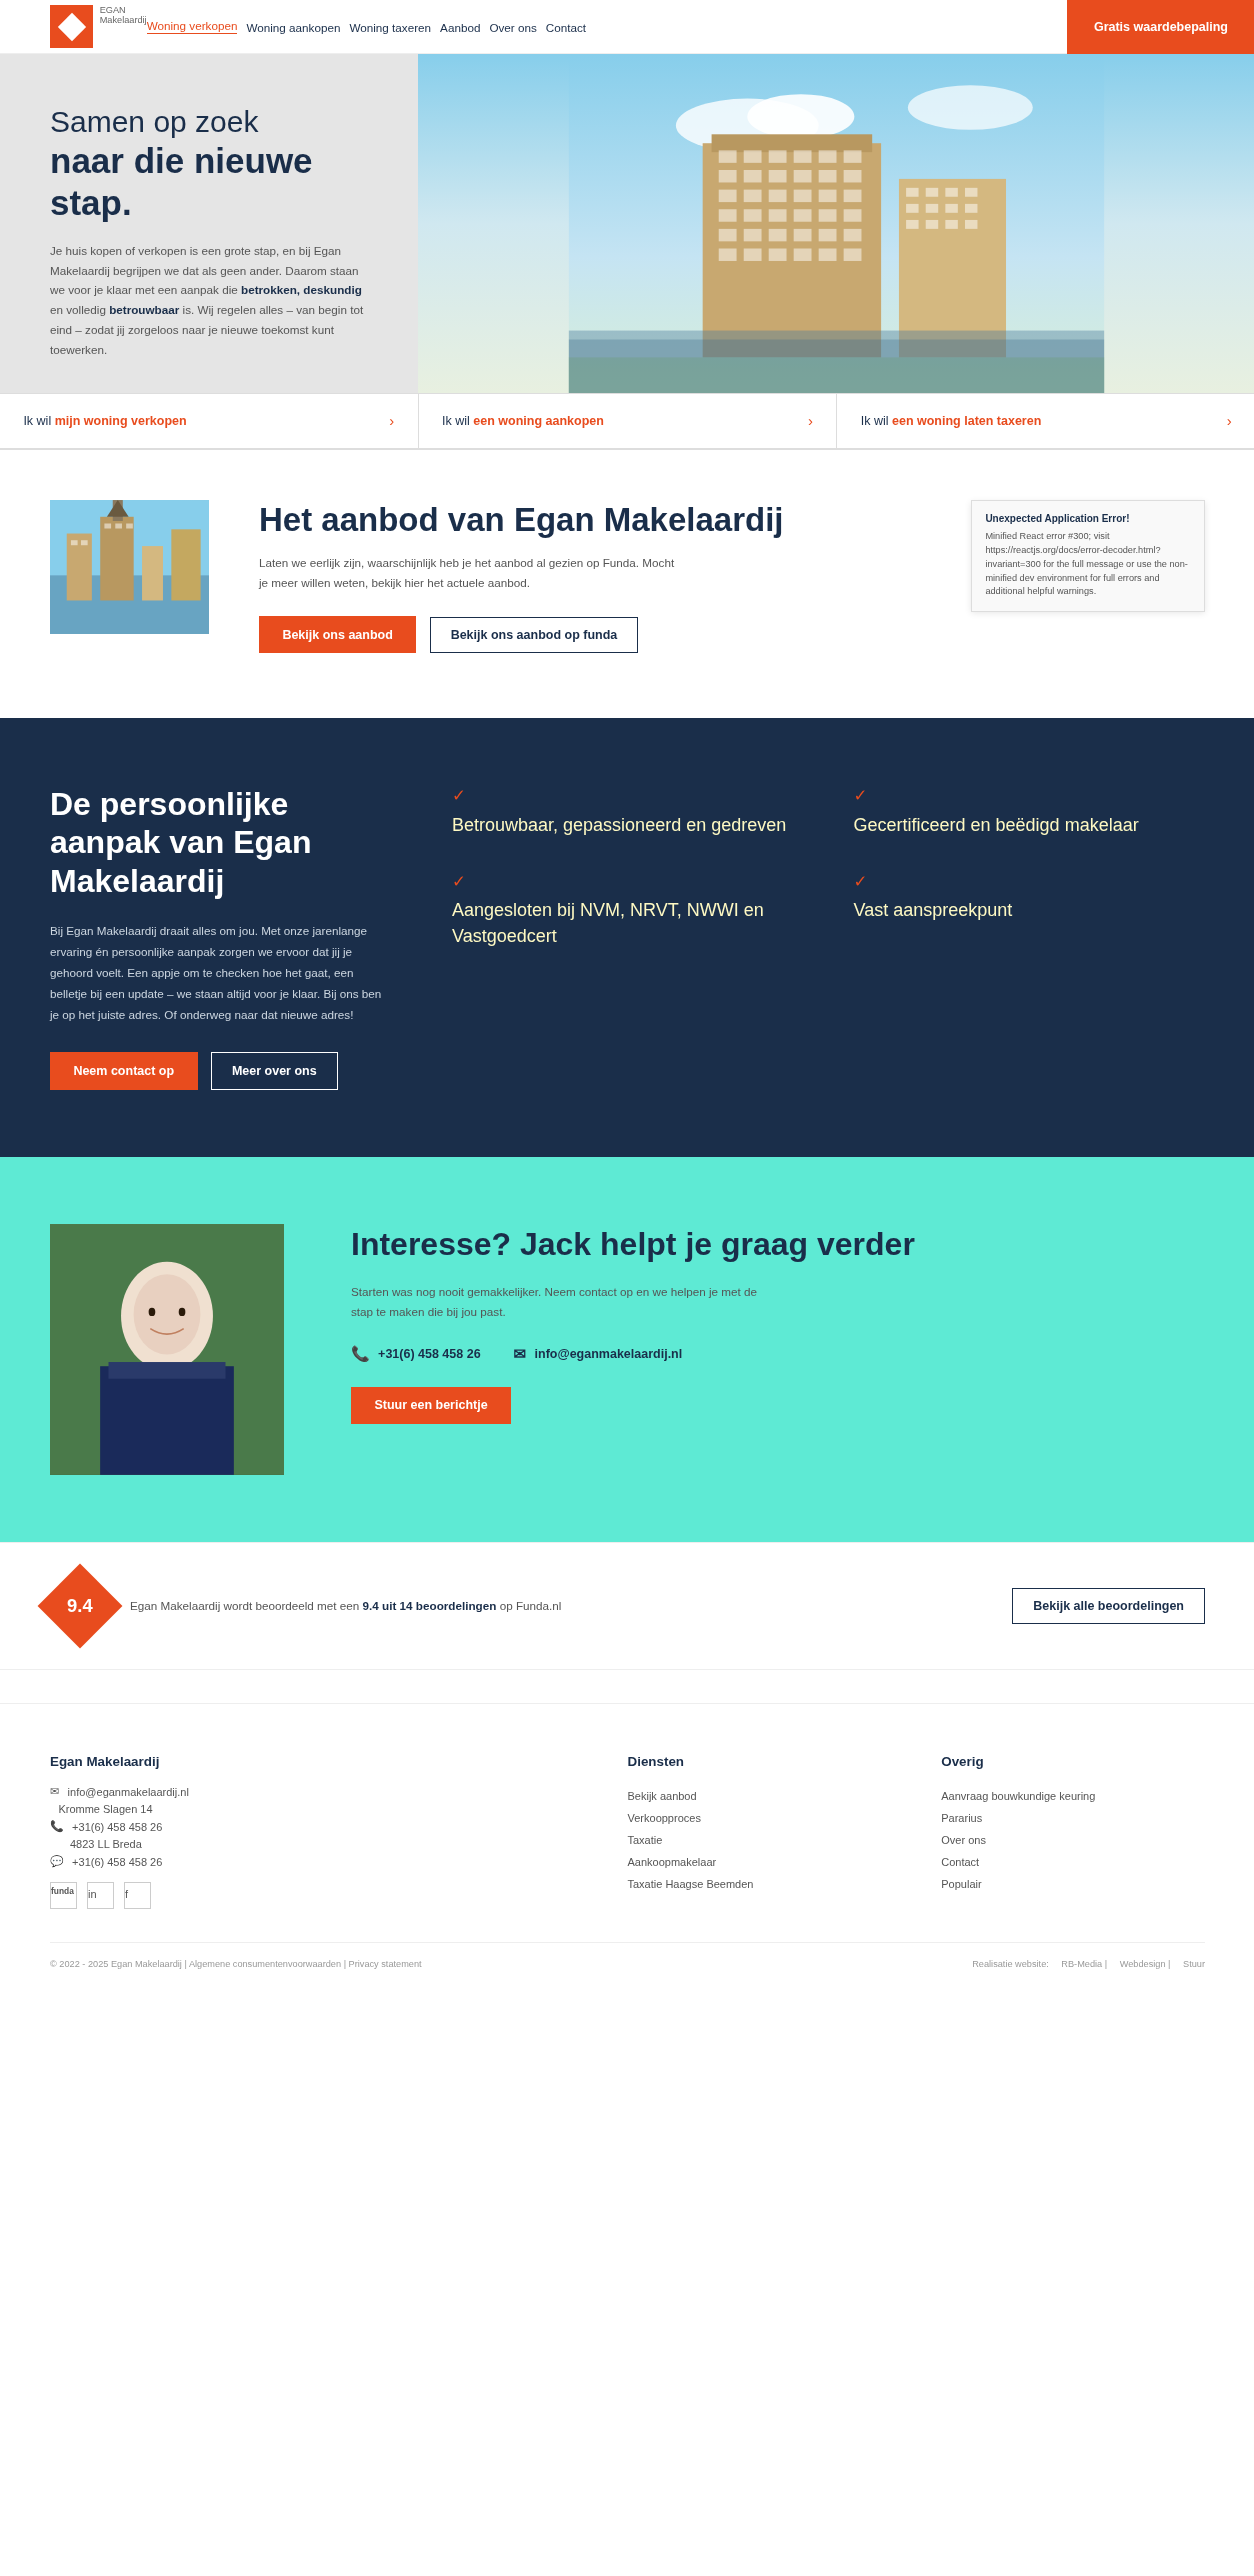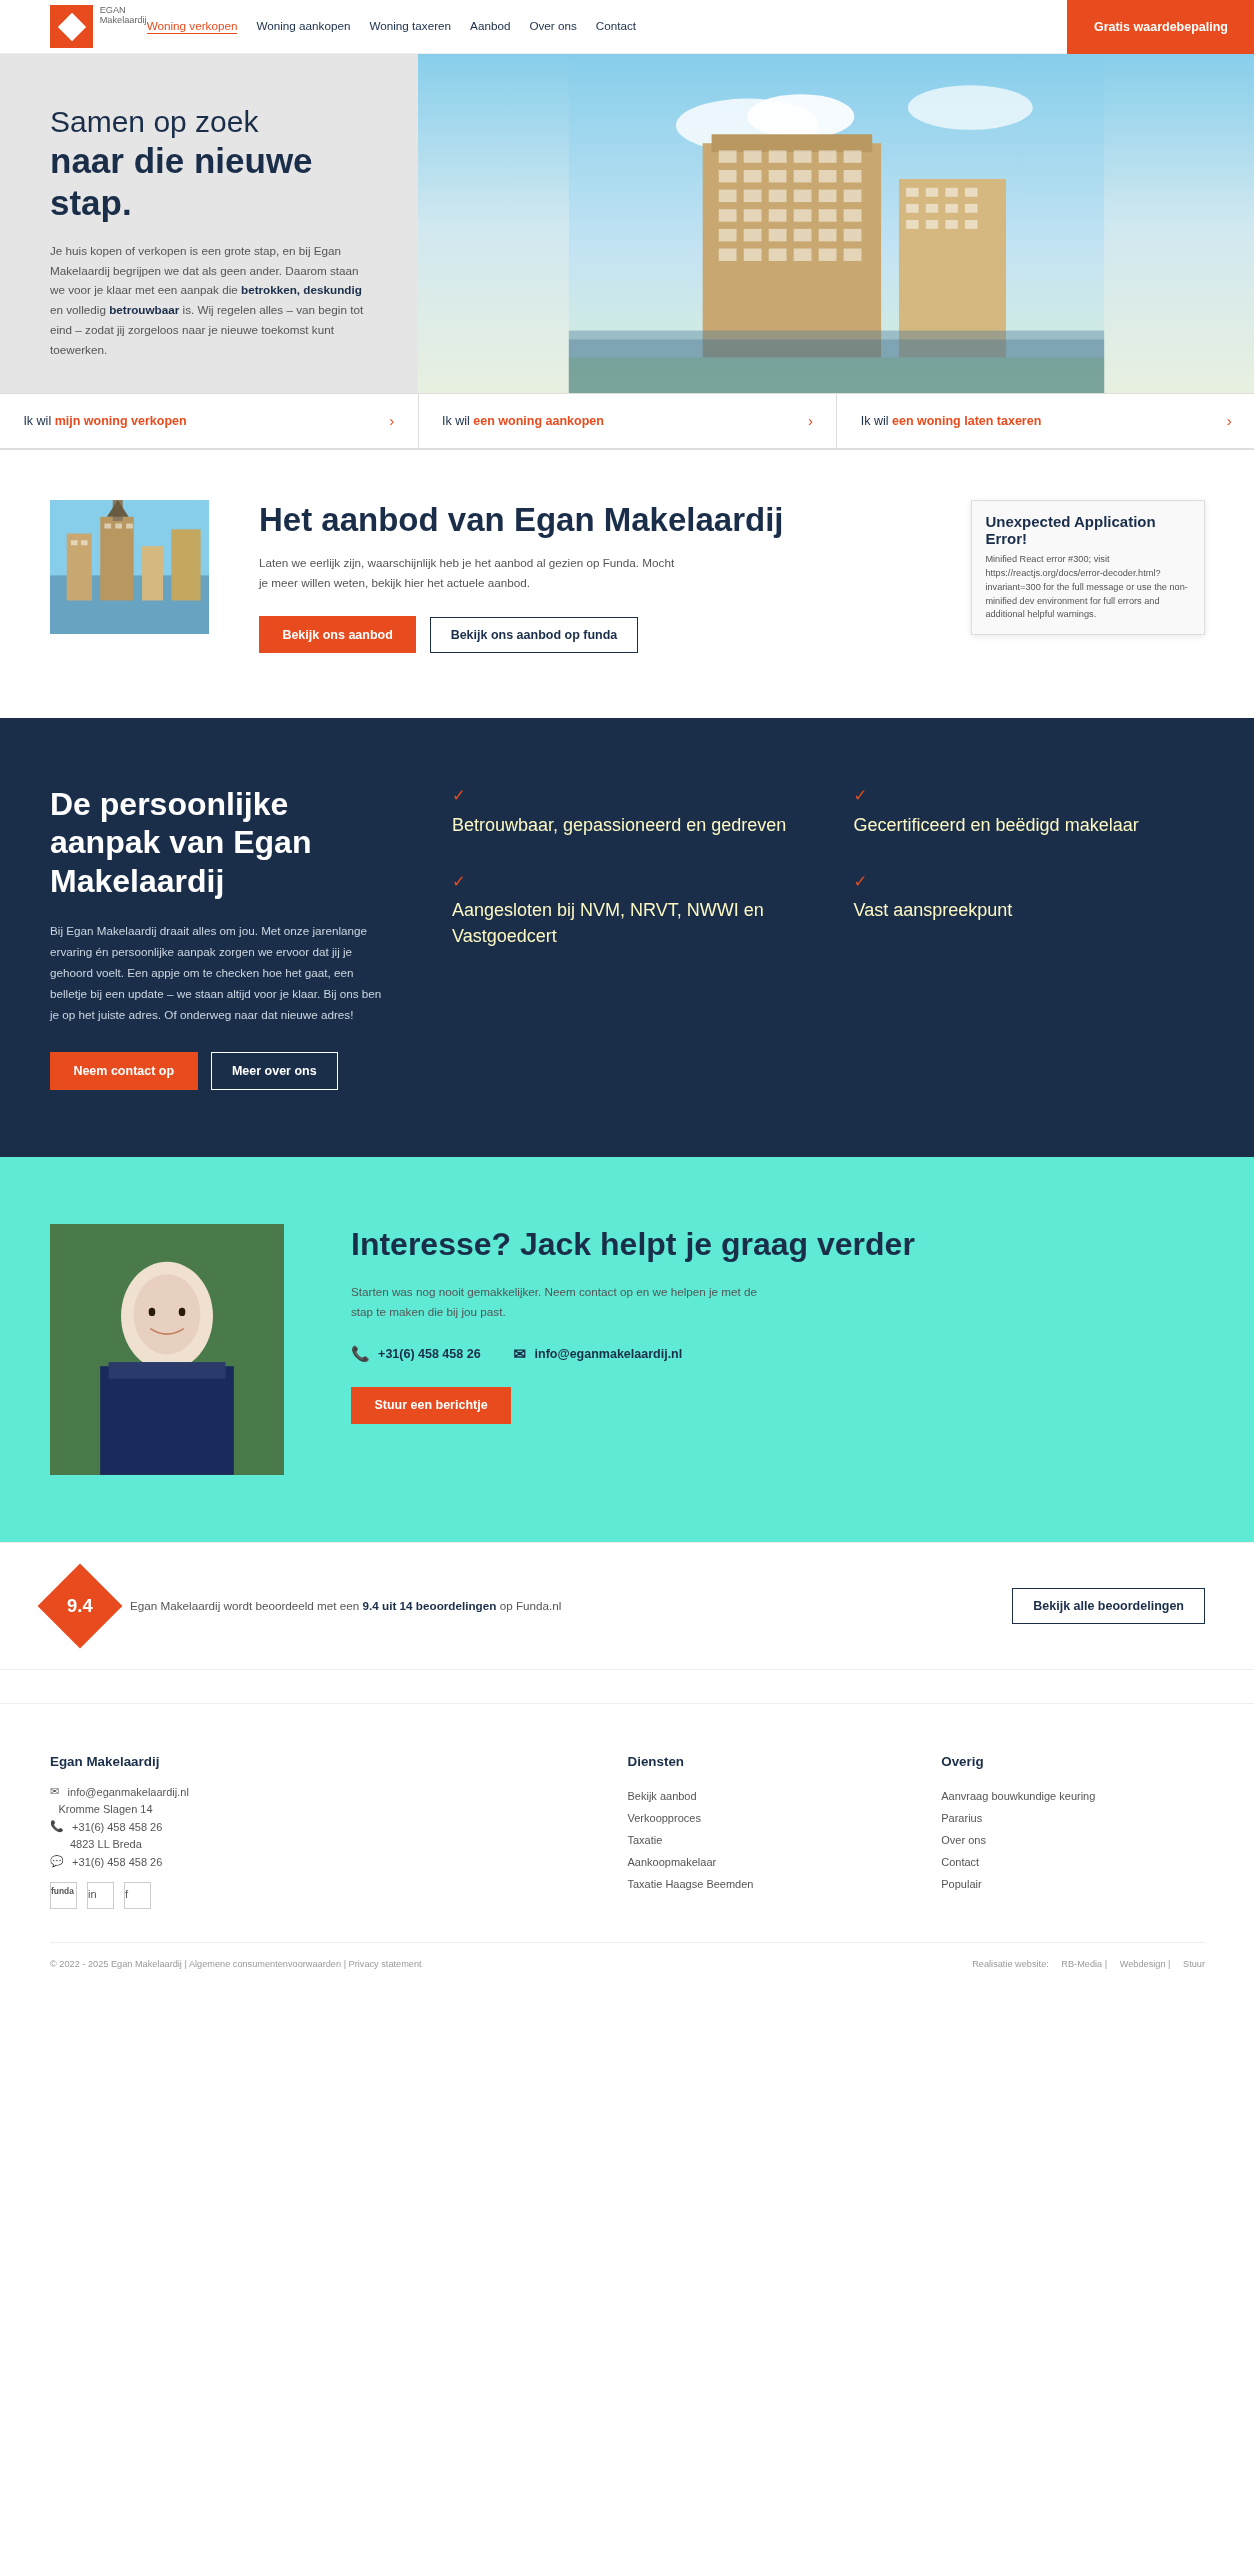--- a/index.html
+++ b/index.html
@@ -17,21 +17,21 @@
       width: 43px; height: 43px; background: #e84c1e;
       display: flex; align-items: center; justify-content: center;
       margin-right: 6.7px; position: relative;
     }
     .logo-diamond {
       width: 20px; height: 20px; background: #fff;
       transform: rotate(45deg);
     }
     .logo-text { font-size: 15px; font-weight: 700; color: #1a2e4a; line-height: 1.1; }
     .logo-text span { display: block; font-size: 9.2px; font-weight: 400; color: #666; }
-    .nav-links { display: flex; align-items: flex-start; gap: 19px; flex: 1; }
+    .nav-links { display: flex; align-items: flex-end; gap: 9px; flex: 1; }
     .nav-links a {
       text-decoration: none; font-size: 11.7px; color: #1a2e4a;
       white-space: nowrap;
     }
     .nav-links a.active { color: #e84c1e; border-bottom: 1.7px solid #e84c1e; padding-bottom: 1.7px; }
     .nav-cta {
       background: #e84c1e; color: #fff;
       padding: 0 27px; height: 54px; line-height: 54px;
       font-size: 12.5px; font-weight: 600;
       text-decoration: none; white-space: nowrap;
@@ -100,21 +100,21 @@
       background: #fff; color: #1a2e4a; border: 1.7px solid #1a2e4a;
       padding: 10px 20px; font-size: 12.5px; font-weight: 600;
       cursor: pointer; text-decoration: none;
     }
     .error-bubble {
       position: absolute; right: 50px; top: 50px;
       background: #f9f9f9; border: 0.8px solid #ddd;
       padding: 11.7px 13.4px; max-width: 234px; font-size: 10px;
       box-shadow: 0 1.7px 6.7px rgba(0,0,0,0.1);
     }
-    .error-bubble .error-title { font-weight: 700; font-size: 15px; margin-bottom: 6.7px; color: #1a2e4a; }
+    .error-bubble .error-title { font-weight: 700; font-size: 10px; margin-bottom: 6.7px; color: #1a2e4a; }
     .error-bubble p { color: #555; line-height: 1.5; font-size: 9.2px; }
 
     
     .dark-section {
       background: #1a2e4a; color: #fff;
       padding: 67px 50px; display: flex; gap: 67px; align-items: flex-start;
     }
     .dark-left { max-width: 335px; }
     .dark-left h2 { font-size: 32px; line-height: 1.2; margin-bottom: 20px; }
     .dark-left h2 strong { font-weight: 800; }

